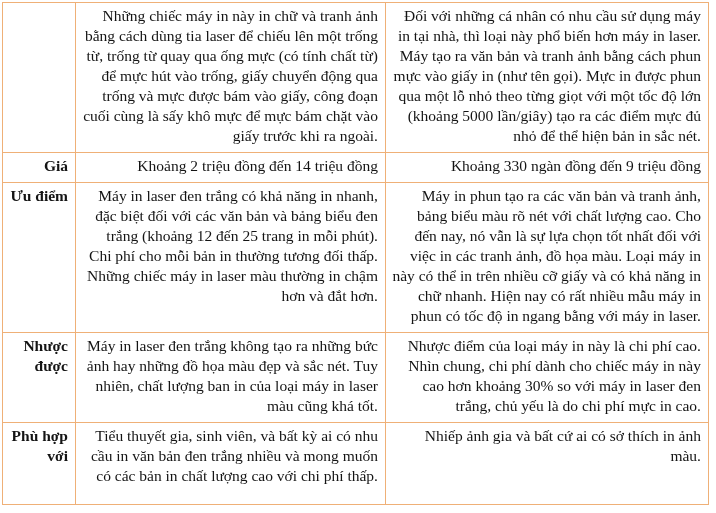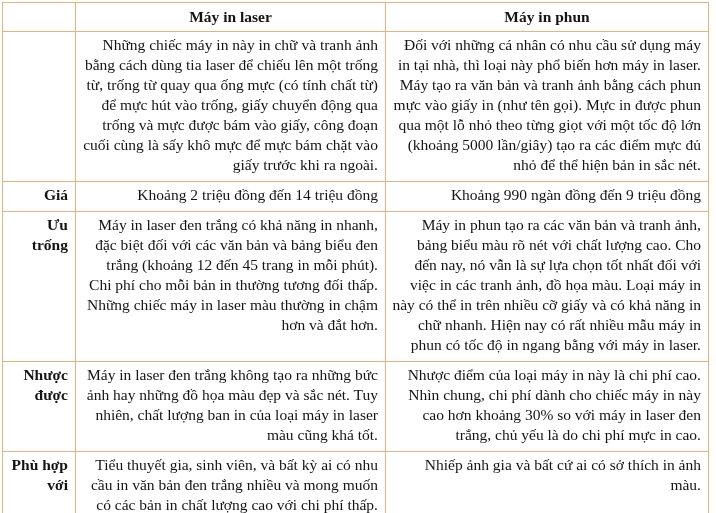--- a/index.html
+++ b/index.html
@@ -45,41 +45,36 @@
 </head>
 <body>
 
 <table class="doc-table">
   <colgroup>
     <col style="width:73px">
     <col style="width:310px">
     <col style="width:323px">
   </colgroup>
   <tbody>
-    <tr class="r-header">
-      <th></th>
-      <th>Máy in laser</th>
-      <th>Máy in phun</th>
-    </tr>
 
     <tr class="r-desc">
       <td class="label-cell"></td>
       <td>Những chiếc máy in này in chữ và tranh ảnh bằng cách dùng tia laser để chiếu lên một trống từ, trống từ quay qua ống mực (có tính chất từ) để mực hút vào trống, giấy chuyển động qua trống và mực được bám vào giấy, công đoạn cuối cùng là sấy khô mực để mực bám chặt vào giấy trước khi ra ngoài.</td>
       <td>Đối với những cá nhân có nhu cầu sử dụng máy in tại nhà, thì loại này phổ biến hơn máy in laser. Máy tạo ra văn bản và tranh ảnh bằng cách phun mực vào giấy in (như tên gọi). Mực in được phun qua một lỗ nhỏ theo từng giọt với một tốc độ lớn (khoảng 5000 lần/giây) tạo ra các điểm mực đủ nhỏ để thể hiện bản in sắc nét.</td>
     </tr>
 
     <tr class="r-gia">
       <td class="label-cell">Giá</td>
       <td>Khoảng 2 triệu đồng đến 14 triệu đồng</td>
-      <td>Khoảng 990 ngàn đồng đến 9 triệu đồng</td>
+      <td>Khoảng 330 ngàn đồng đến 9 triệu đồng</td>
     </tr>
 
     <tr class="r-uu">
-      <td class="label-cell label-mid">Ưu trống</td>
-      <td>Máy in laser đen trắng có khả năng in nhanh, đặc biệt đối với các văn bản và bảng biểu đen trắng (khoảng 12 đến 45 trang in mỗi phút). Chi phí cho mỗi bản in thường tương đối thấp. Những chiếc máy in laser màu thường in chậm hơn và đắt hơn.</td>
+      <td class="label-cell label-mid">Ưu điểm</td>
+      <td>Máy in laser đen trắng có khả năng in nhanh, đặc biệt đối với các văn bản và bảng biểu đen trắng (khoảng 12 đến 25 trang in mỗi phút). Chi phí cho mỗi bản in thường tương đối thấp. Những chiếc máy in laser màu thường in chậm hơn và đắt hơn.</td>
       <td>Máy in phun tạo ra các văn bản và tranh ảnh, bảng biểu màu rõ nét với chất lượng cao. Cho đến nay, nó vẫn là sự lựa chọn tốt nhất đối với việc in các tranh ảnh, đồ họa màu. Loại máy in này có thể in trên nhiều cỡ giấy và có khả năng in chữ nhanh. Hiện nay có rất nhiều mẫu máy in phun có tốc độ in ngang bằng với máy in laser.</td>
     </tr>
 
     <tr class="r-nhuoc">
       <td class="label-cell">Nhược được</td>
       <td>Máy in laser đen trắng không tạo ra những bức ảnh hay những đồ họa màu đẹp và sắc nét. Tuy nhiên, chất lượng ban in của loại máy in laser màu cũng khá tốt.</td>
       <td>Nhược điểm của loại máy in này là chi phí cao. Nhìn chung, chi phí dành cho chiếc máy in này cao hơn khoảng 30% so với máy in laser đen trắng, chủ yếu là do chi phí mực in cao.</td>
     </tr>
 
     <tr class="r-phu">

